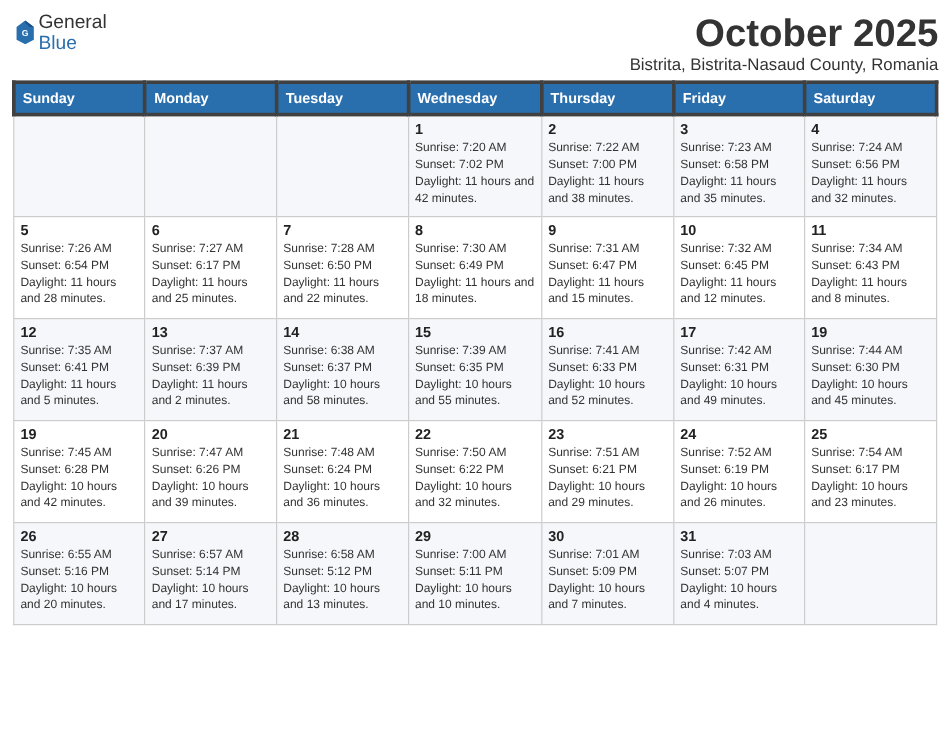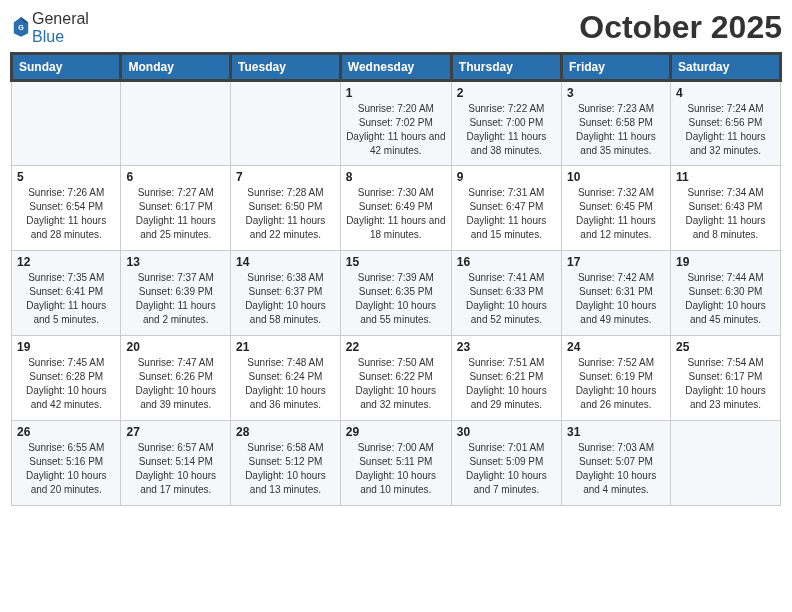--- a/index.html
+++ b/index.html
@@ -74,21 +74,20 @@
       font-weight: bold;
       font-size: 12px;
       color: #222;
       display: block;
       margin-bottom: 2px;
     }
     .day-detail {
       color: #333;
       font-size: 10px;
       line-height: 1.4;
-      text-align: center;
     }
     .empty-cell {
       background: #f5f7fa !important;
     }
   </style>
 </head>
 <body>
 
 <div class="header">
   <div class="logo">
@@ -101,20 +100,21 @@
     </div>
     <div>
       <div>
         <span class="logo-general">General</span><br>
         <span class="logo-blue">Blue</span>
       </div>
     </div>
   </div>
   <div class="title-block">
     <div class="calendar-title">October 2025</div>
+    <div class="calendar-subtitle">Bistrita, Bistrita-Nasaud County, Romania</div>
   </div>
 </div>
 
 <table class="calendar-table">
   <thead>
     <tr>
     <th>Sunday</th>
         <th>Monday</th>
         <th>Tuesday</th>
         <th>Wednesday</th>

